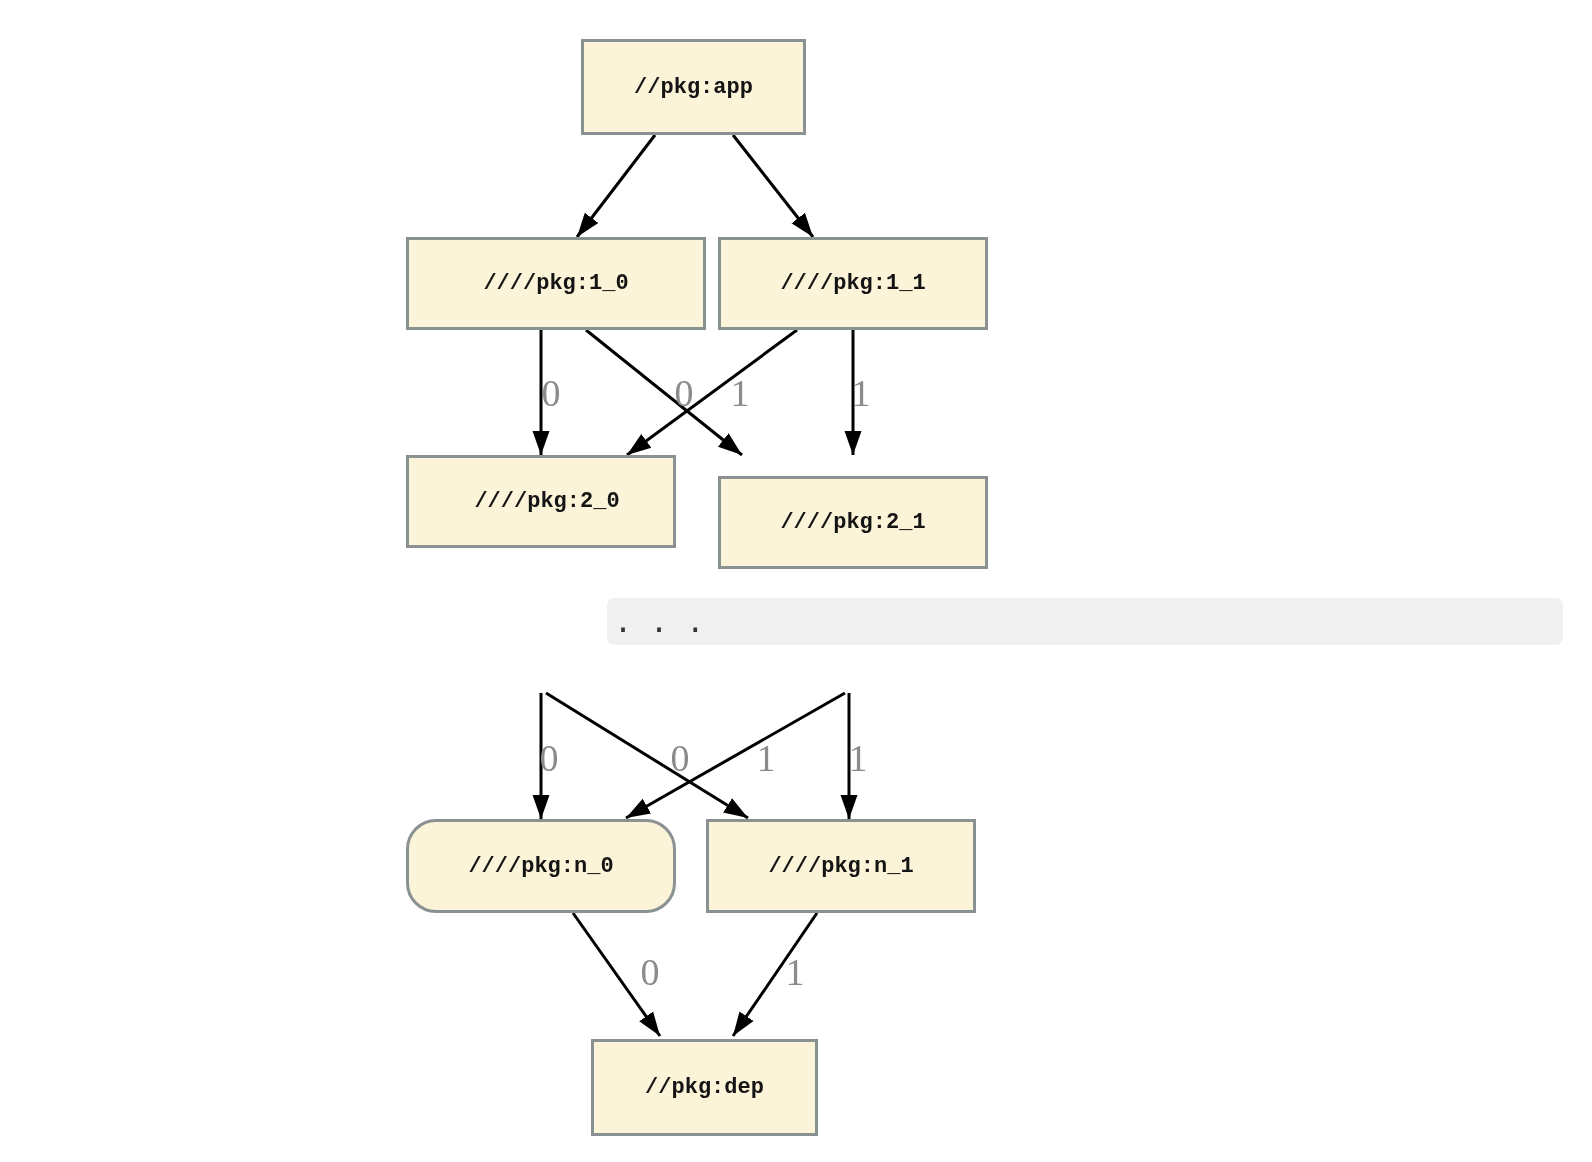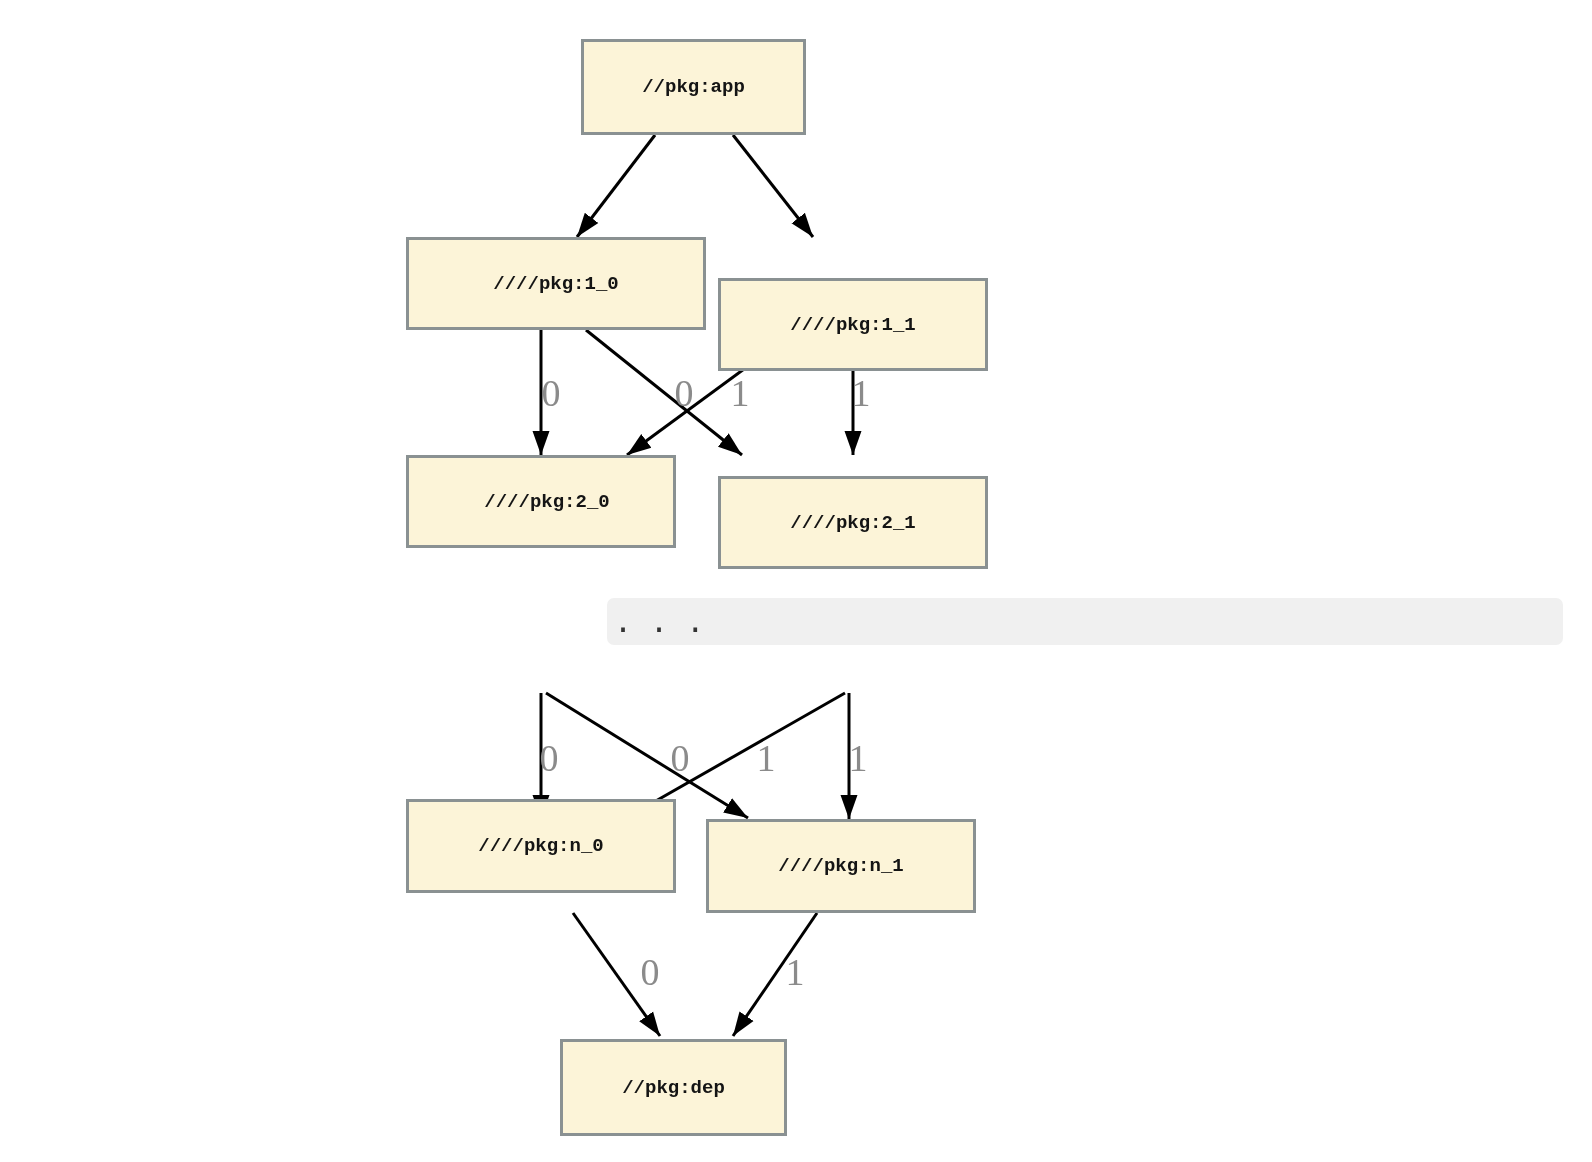--- a/index.html
+++ b/index.html
@@ -30,32 +30,32 @@
   .node{
     position:absolute;
     box-sizing:border-box;
     background:#FCF4D8;
     border:3px solid #8A9192;
     display:flex;
     align-items:center;
     justify-content:center;
     font-family:"Liberation Mono", monospace;
     font-weight:bold;
-    font-size:19px;
+    font-size:22px;
     color:#141414;
     white-space:nowrap;
   }
   .node-app  {left:581px; top:39px;   width:225px; height:96px;}
   .node-1_0  {left:406px; top:237px;  width:300px; height:93px;}
-  .node-1_1  {left:718px; top:237px;  width:270px; height:93px;margin-top:41px;}
+  .node-1_1  {left:718px; top:237px;  width:270px; height:93px;}
   .node-2_0  {left:406px; top:455px;  width:270px; height:93px;padding-left:12px;}
   .node-2_1  {left:718px; top:476px;  width:270px; height:93px;}
-  .node-n_0  {left:406px; top:799px;  width:270px; height:94px;}
+  .node-n_0  {left:406px; top:819px;  width:270px; height:94px;border-radius:30px;}
   .node-n_1  {left:706px; top:819px;  width:270px; height:94px;}
-  .node-dep  {left:560px; top:1039px; width:227px; height:97px;}
+  .node-dep  {left:591px; top:1039px; width:227px; height:97px;}
   .ellipsis-band{
     position:absolute;
     left:607px; top:598px;
     width:956px; height:47px;
     box-sizing:border-box;
     background:#F0F0F0;
     border-radius:7px;
     display:flex;
     align-items:center;
     padding-left:7px;

